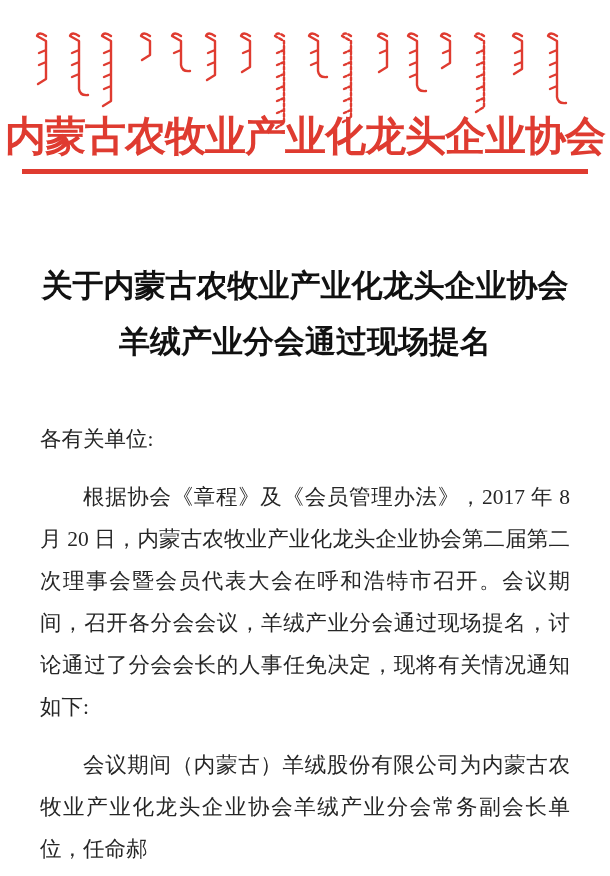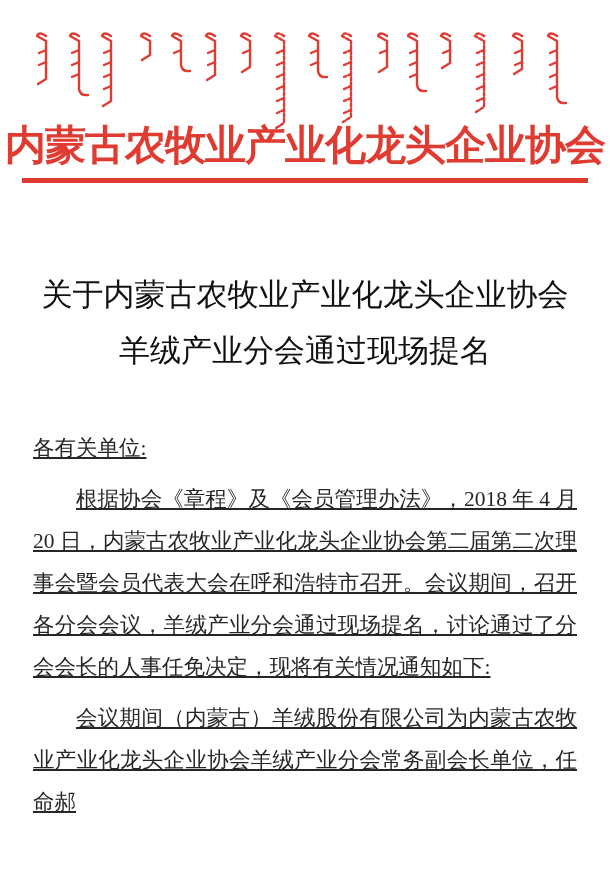--- a/index.html
+++ b/index.html
@@ -23,56 +23,56 @@
     overflow: visible;
   }
   .mongolian path {
     fill: none;
     stroke: var(--accent, #df3b30);
     stroke-width: 2.4;
     stroke-linecap: round;
     stroke-linejoin: round;
   }
   .org-name {
-    margin-top: 17px;
+    margin-top: 8px;
     text-align: center;
     color: var(--accent, #df3b30);
     font-size: 41px;
     font-weight: bold;
     line-height: 52px;
     letter-spacing: -1px;
     white-space: nowrap;
   }
   .rule {
     margin: 7px 22px 0 22px;
     height: 4px;
     border-top: 3px solid var(--accent, #df3b30);
     border-bottom: 2px solid var(--accent, #df3b30);
   }
   
   .doc-title {
     margin-top: 84px;
     text-align: center;
     font-size: 31px;
-    font-weight: normal;
+    font-weight: bold;
     color: #111111;
     line-height: 56px;
     letter-spacing: 0px;
   }
   .doc-title .t-line { display: block; }
   
   .body-text {
     margin-top: 48px;
     padding: 0 24px;
     font-size: 21.5px;
     line-height: 42px;
     color: var(--ink, #222222);
     text-align: justify;
   }
-  .body-text p { margin: 9px; text-decoration: underline; }
+  .body-text p { margin: 16px; }
   .body-text p.para { text-indent: 2em; }
 </style>
 </head>
 <body>
 
 <div class="page">
 
   <svg class="mongolian" id="mgl" viewBox="0 0 610 76">
       <path d="M46 10 q-7 -5 -9 0 l9 5 v38 l-8 5 M46 24 l-7 3 M46 36 l-7 3"></path>
       <path d="M79 10 q-7 -5 -9 0 l9 5 v48 q1 7 9 6 M79 24 l-7 3 M79 36 l-7 3 M79 48 l-7 3"></path>
@@ -96,17 +96,17 @@
 
   <div class="rule"></div>
 
   <h1 class="doc-title">
     <span class="t-line">关于内蒙古农牧业产业化龙头企业协会</span>
     <span class="t-line">羊绒产业分会通过现场提名</span>
   </h1>
 
   <div class="body-text">
     <p class="salutation">各有关单位:</p>
-    <p class="para">根据协会《章程》及《会员管理办法》，2018 年 4 月 20 日，内蒙古农牧业产业化龙头企业协会第二届第二次理事会暨会员代表大会在呼和浩特市召开。会议期间，召开各分会会议，羊绒产业分会通过现场提名，讨论通过了分会会长的人事任免决定，现将有关情况通知如下:</p>
+    <p class="para">根据协会《章程》及《会员管理办法》，2017 年 8 月 20 日，内蒙古农牧业产业化龙头企业协会第二届第二次理事会暨会员代表大会在呼和浩特市召开。会议期间，召开各分会会议，羊绒产业分会通过现场提名，讨论通过了分会会长的人事任免决定，现将有关情况通知如下:</p>
     <p class="para">会议期间（内蒙古）羊绒股份有限公司为内蒙古农牧业产业化龙头企业协会羊绒产业分会常务副会长单位，任命郝</p>
   </div>
 
 </div>
 
 </body></html>

